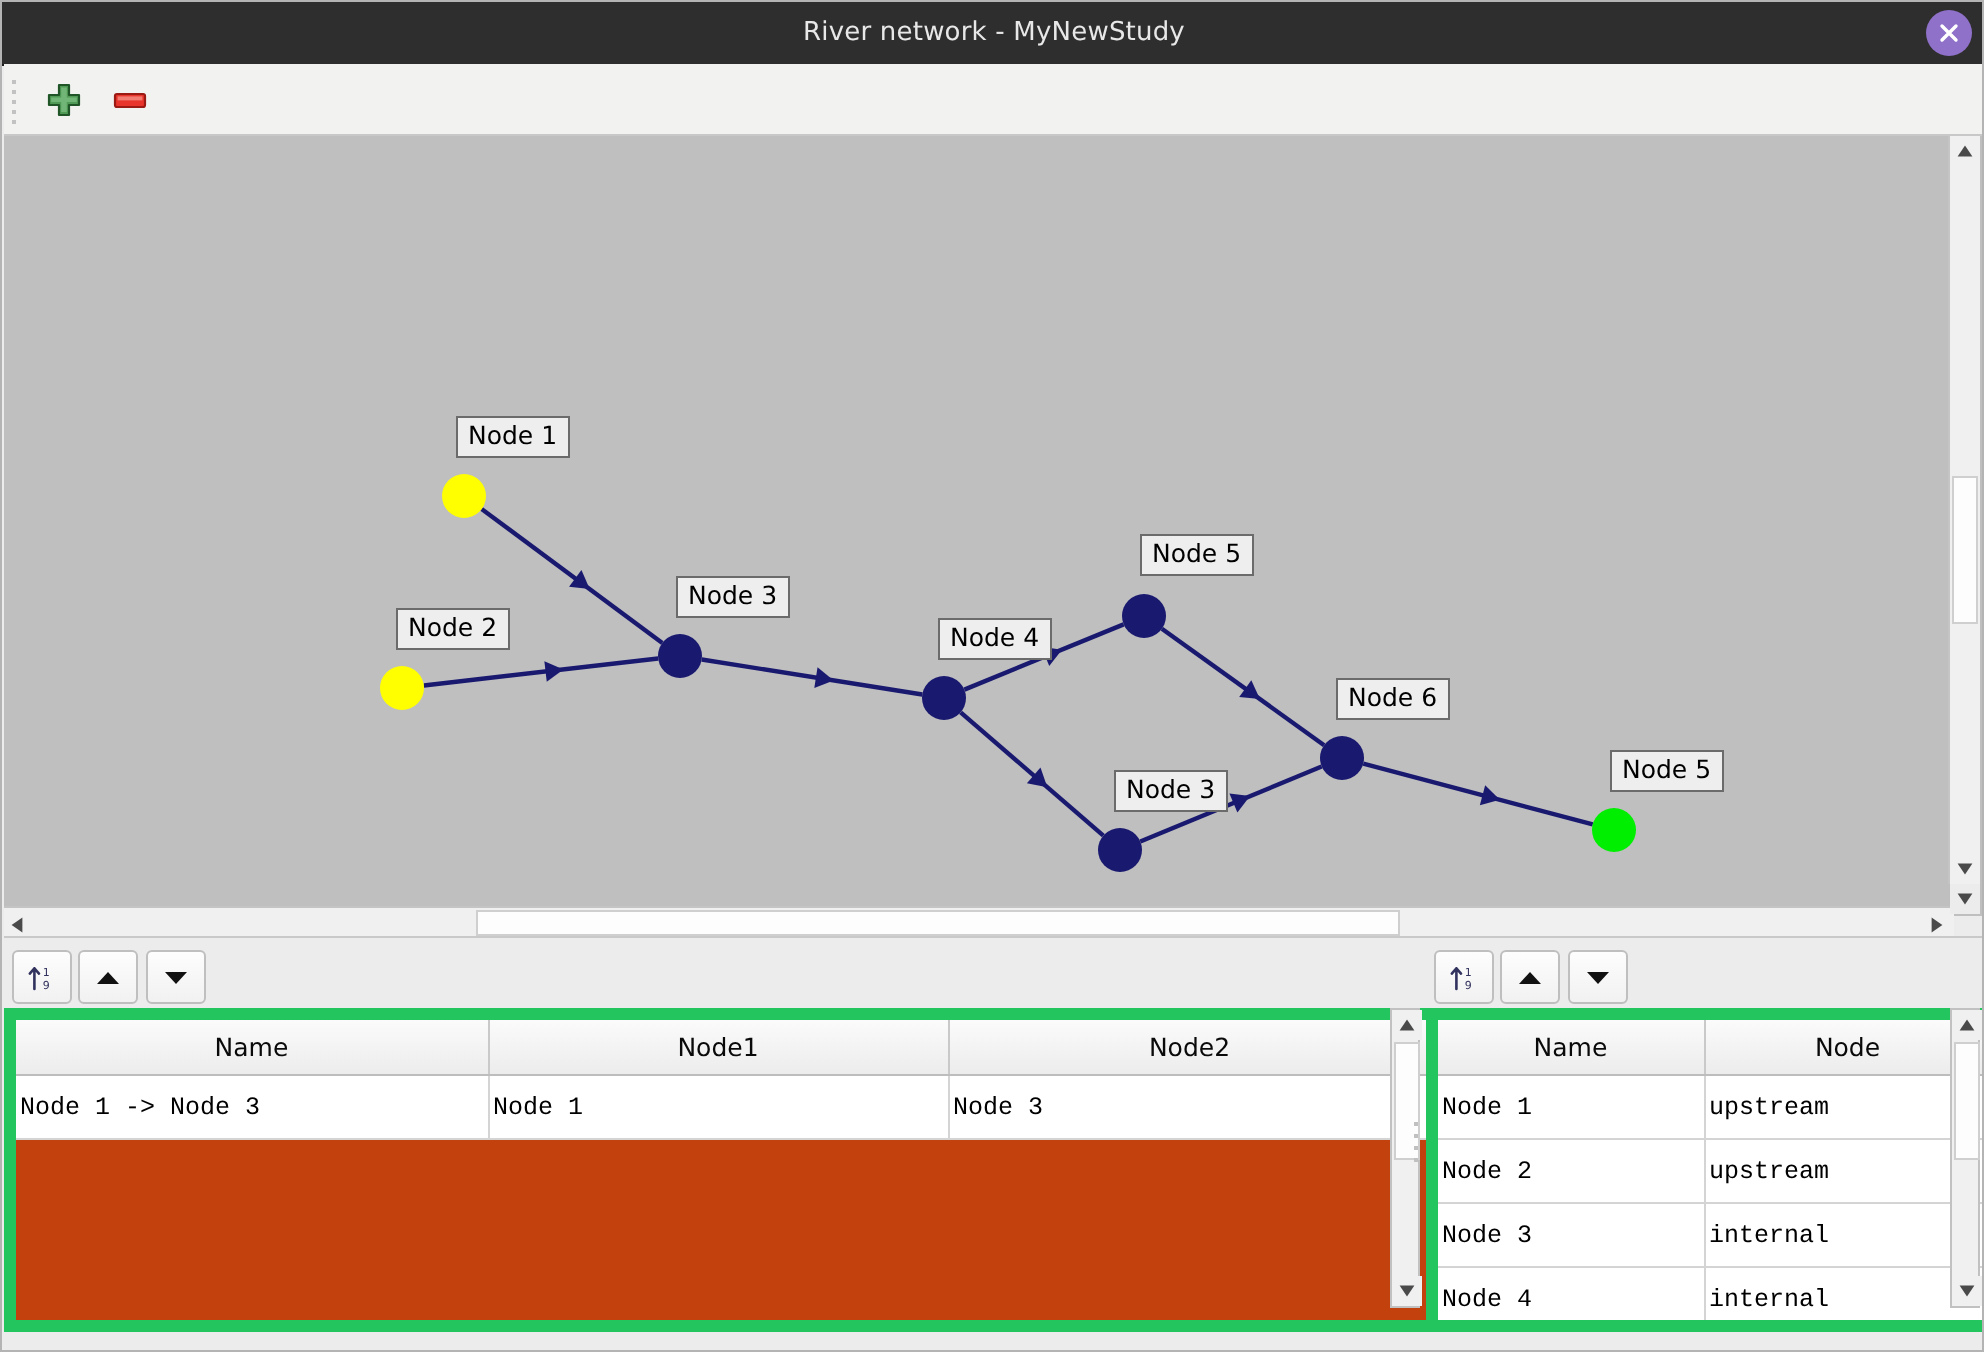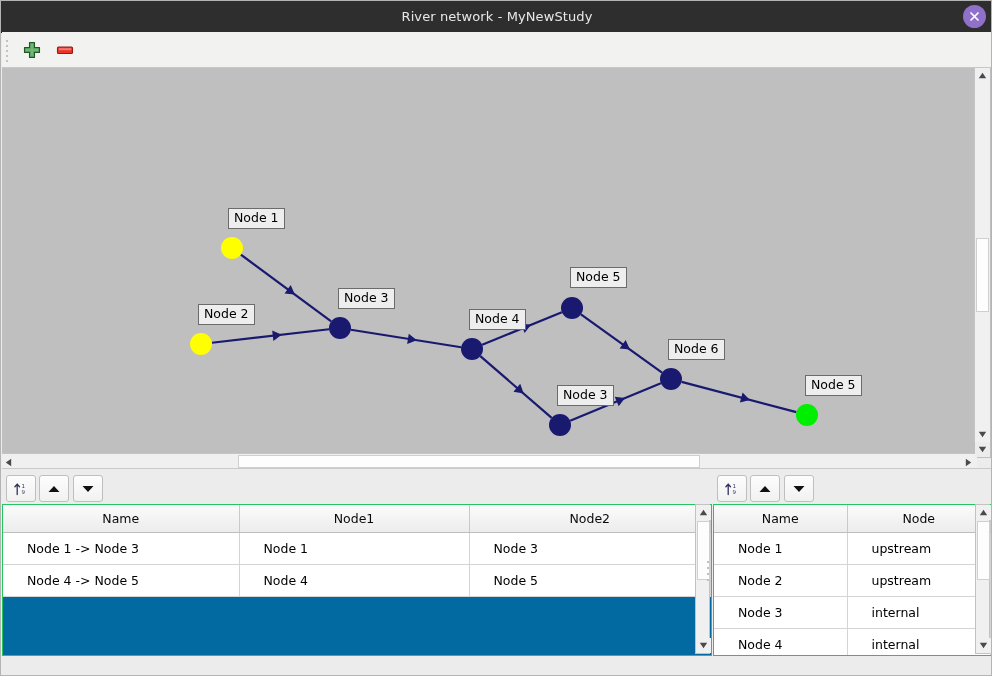--- a/index.html
+++ b/index.html
@@ -181,22 +181,22 @@
     border-radius: 3px;
     cursor: pointer;
   }
   .tb2 svg { position: absolute; left: 50%; top: 50%; transform: translate(-50%,-50%); }
   .tb2.b1 { left: 4px; }
   .tb2.b2 { left: 37px; }
   .tb2.b3 { left: 71px; }
 
   .table-box {
     position: absolute; top: 32px;
-    background: #0369a1;
-    border: 1px solid #22c55e;
+    background: #c2410c;
+    border: 6px solid #22c55e;
     overflow: hidden;
   }
   .tl-table { left: 0; width: 708px; height: 150px; }
   .tr-table { left: 0; width: 277px; height: 150px; }
 
   table.grid {
     border-collapse: collapse;
     table-layout: fixed;
     width: 100%;
     font-size: 12.5px;
@@ -208,25 +208,26 @@
     border-right: 1px solid #c9c9c9;
     border-bottom: 1px solid #bdbdbd;
     font-weight: normal;
     color: #0a0a0a;
     text-align: center;
   }
   table.grid td {
     height: 29px;
     border-right: 1px solid #d4d4d4;
     border-bottom: 1px solid #d4d4d4;
-    padding-left: 24px;
+    padding-left: 2px;
     color: #000;
     background: #fff;
     white-space: nowrap;
     overflow: hidden;
+    font-family: Liberation Mono, monospace;
   }
 
   .tbl-vscroll {
     position: absolute; top: 32px;
     width: 15px; height: 150px;
     background: #f0f0f0; border: 1px solid #c1c1c1;
     box-sizing: border-box;
   }
   .tbl-vscroll .sb-arrow { left: 0; }
   .tbl-vscroll .sb-up { top: 0; }
@@ -386,25 +387,20 @@
               <th>Node1</th>
               <th>Node2</th>
             </tr>
           </thead>
         <tbody id="branch-body">
             <tr>
               <td>Node 1 -&gt; Node 3</td>
               <td>Node 1</td>
               <td>Node 3</td>
             </tr>
-            <tr>
-              <td>Node 4 -&gt; Node 5</td>
-              <td>Node 4</td>
-              <td>Node 5</td>
-            </tr>
           </tbody>
       </table>
     </div>
     <div class="tbl-vscroll" style="left:693px">
       <div class="sb-arrow sb-up">
         <svg width="9" height="7" viewBox="0 0 9 7">
             <path d="M4.5 0.8 L8.2 6.2 L0.8 6.2 Z" fill="#4a4a4a"></path>
           </svg>
       </div>
       <div class="sb-thumb"></div>

